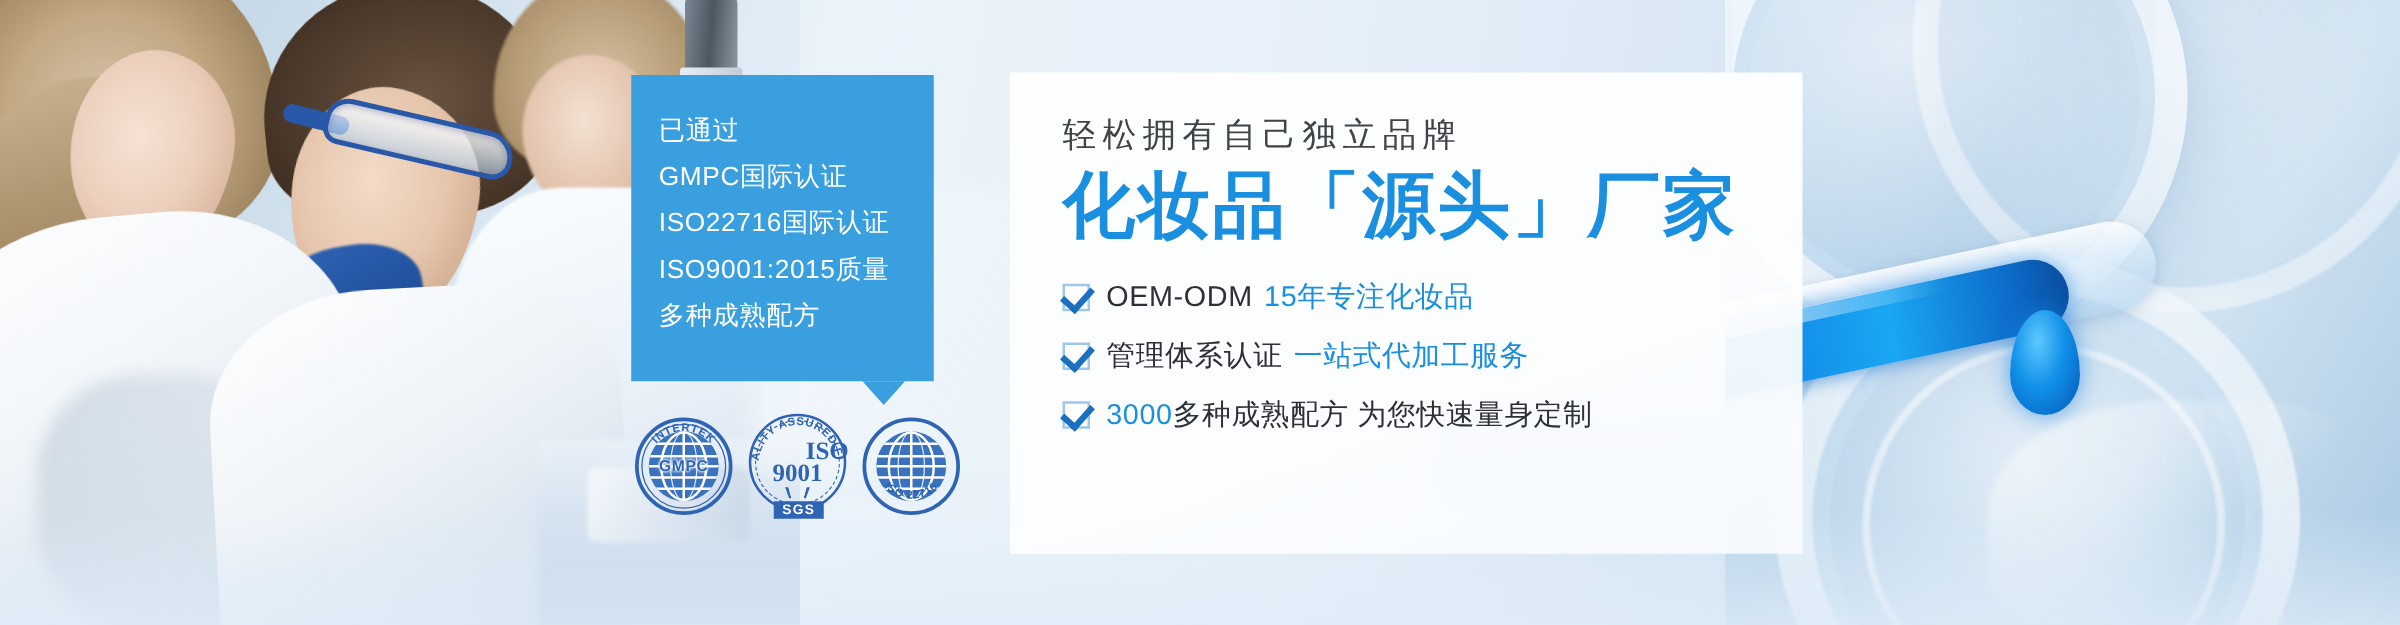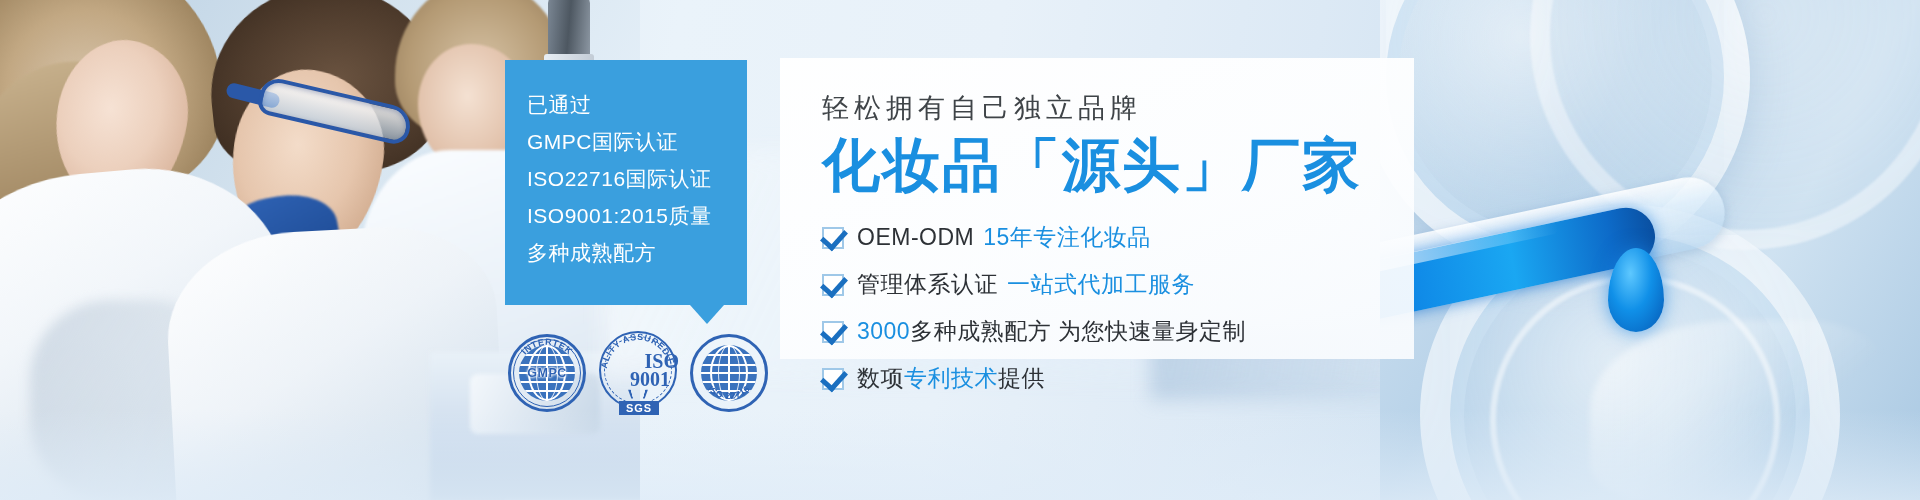--- a/index.html
+++ b/index.html
@@ -323,38 +323,38 @@
   .sgs-ring-dot {
     position:absolute; left:7px; top:5px; width:68px; height:68px;
     border:1px dashed #2f63b4; border-radius:50%;
   }
   .sgs-iso {
     position:absolute; left:0; top:22px; width:82px; text-align:right;
     font-size:20px; font-weight:bold; color:#2f63b4; line-height:17px;
     font-family:"Liberation Serif", serif;
   }
   .sgs-9001 {
-    position:absolute; left:12px; top:39px; width:82px; text-align:center;
+    position:absolute; left:0; top:39px; width:82px; text-align:center;
     font-size:20px; font-weight:bold; color:#2f63b4; line-height:19px;
     font-family:"Liberation Serif", serif;
   }
   .sgs-chk {
     position:absolute; left:33px; top:59px; width:16px; height:10px;
     border-left:2.5px solid #2f63b4; border-right:2.5px solid #2f63b4;
     transform:perspective(14px) rotateX(-32deg);
   }
   .sgs-box {
     position:absolute; left:22px; top:70px; width:40px; height:14px;
     background:#2f63b4; color:#fff; font-size:11px; font-weight:bold;
     text-align:center; line-height:14px; letter-spacing:1px;
   }
 
   
   .panel {
-    position:absolute; left:780px; top:58px; width:634px; height:301px;
+    position:absolute; left:808px; top:58px; width:634px; height:385px;
     background:linear-gradient(165deg, rgba(255,255,255,.97) 0%, rgba(253,254,255,.95) 55%, rgba(248,251,254,.94) 100%);
   }
   .panel-inner { padding:30px 0 0 42px; }
 
   .subhead {
     font-size:27px; color:#3f4448; letter-spacing:5px;
     line-height:40px; font-weight:400;
   }
   .headline {
     margin-top:2px;
@@ -521,24 +521,18 @@
             <span class="dark"></span>
         </div>
 
         <div class="bullet">
           <span class="chk"></span>
           <span class="dark"></span>
             <span class="blue">3000</span>
             <span class="dark">多种成熟配方 为您快速量身定制</span>
         </div>
 
-        <div class="bullet">
-          <span class="chk"></span>
-          <span class="dark">数项</span>
-            <span class="blue">专利技术</span>
-            <span class="dark">提供</span>
-        </div>
 
       </div>
     </div>
   </div>
 
 </div>
 
 </body></html>

